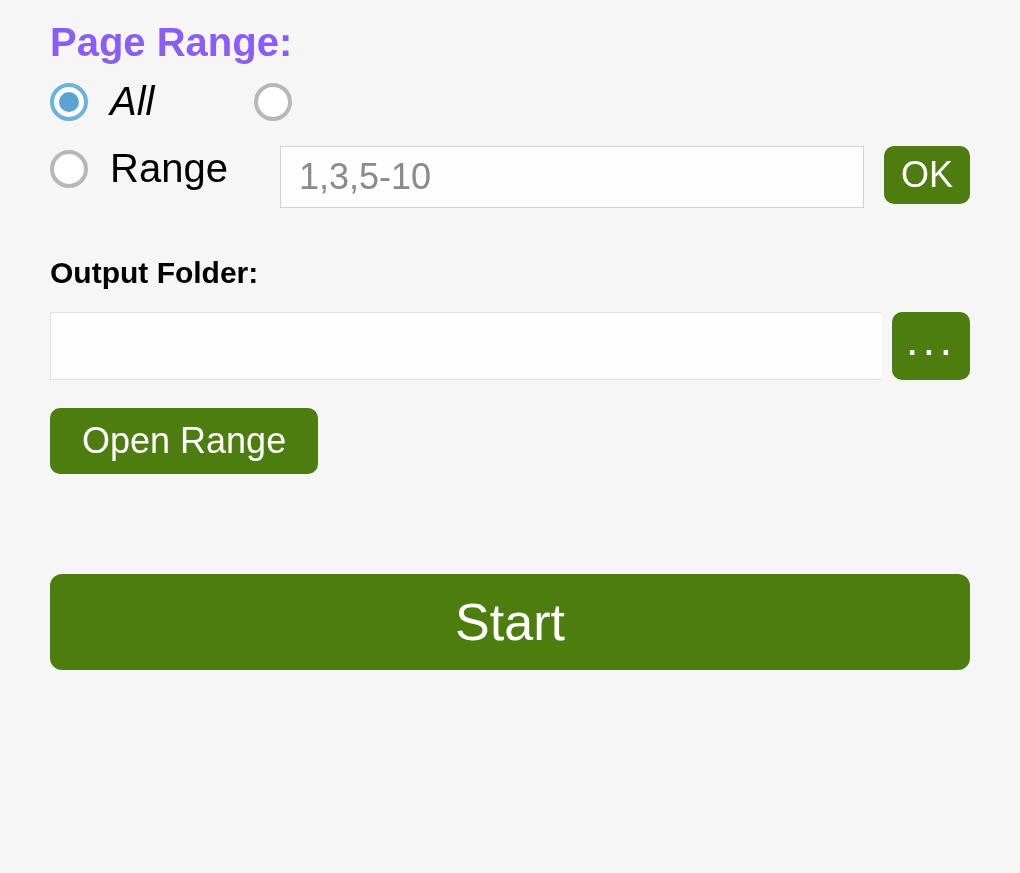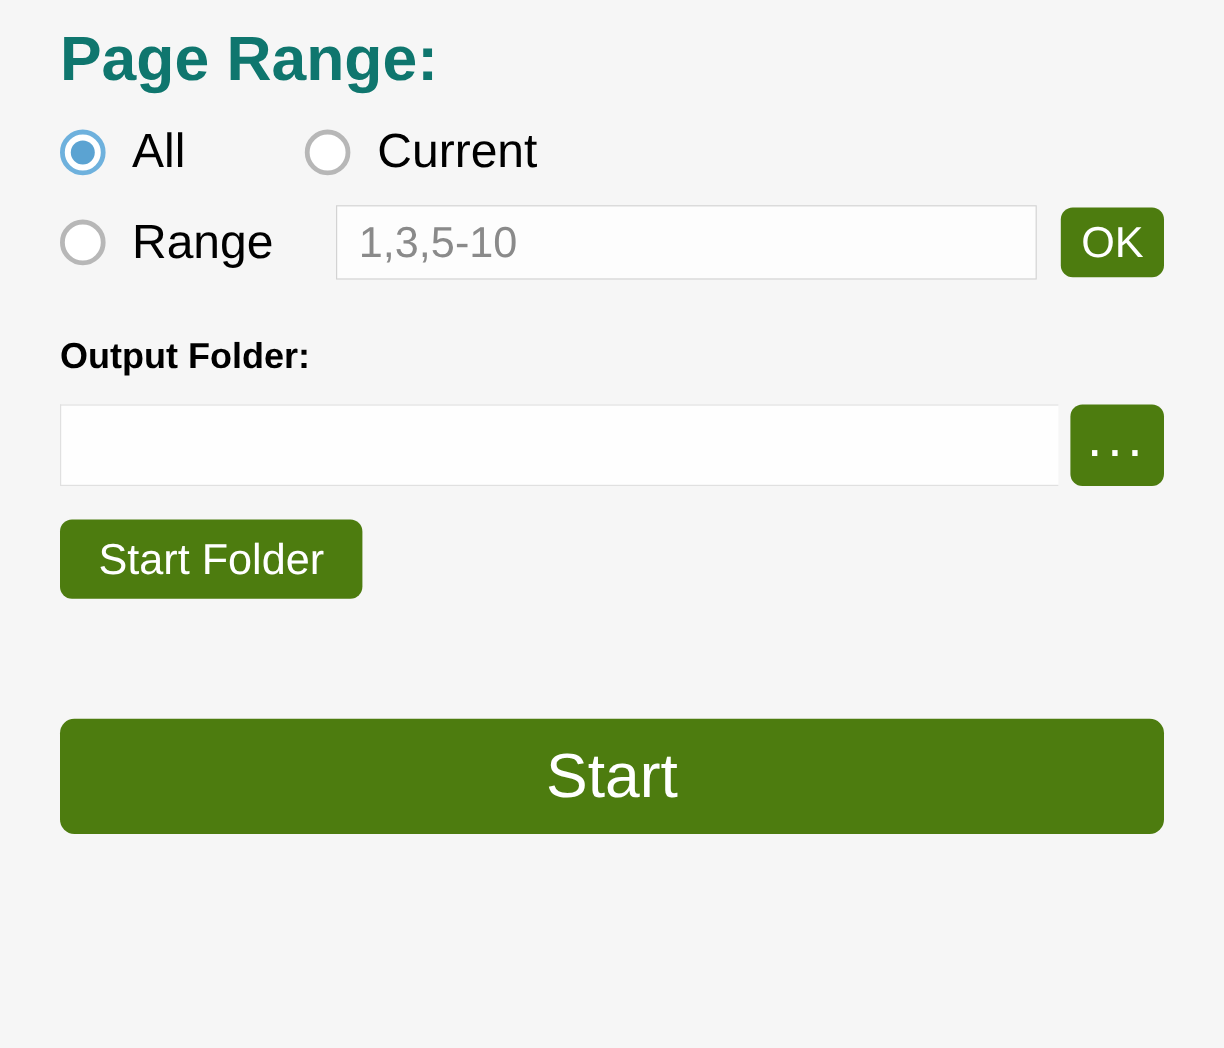--- a/index.html
+++ b/index.html
@@ -8,29 +8,30 @@
       padding: 0;
     }
     body {
       font-family: Arial, Helvetica, sans-serif;
       background: #f6f6f6;
       width: 1020px;
       height: 873px;
       padding: 20px 50px 40px 50px;
     }
     .section-heading {
-      font-size: 52px;
+      font-size: 40px;
       font-weight: bold;
-      color: #0f766e;
-      margin-bottom: 24px;
+      color: #8b5cf6;
+      margin-bottom: 14px;
     }
     .radio-group-top {
       display: flex;
       align-items: center;
       margin-bottom: 22px;
+      font-style: italic;
     }
     .radio-label {
       font-size: 40px;
       color: #000;
       font-weight: 400;
     }
     .radio {
       width: 38px;
       height: 38px;
       border-radius: 50%;
@@ -82,21 +83,21 @@
       display: inline-flex;
       align-items: center;
       justify-content: center;
     }
     .btn-ok {
       width: 86px;
       height: 58px;
     }
     .range-row {
       display: flex;
-      align-items: center;
+      align-items: flex-start;
       gap: 20px;
       margin-bottom: 48px;
     }
     .range-row .radio-opt {
       gap: 22px;
       min-width: 210px;
     }
     .output-heading {
       font-size: 30px;
       font-weight: bold;
@@ -152,21 +153,20 @@
 <div class="radio-group-top">
   <div class="radio-opt">
     <span class="radio checked">
         <span class="dot"></span>
       </span>
     <span class="radio-label">All</span>
   </div>
   <div class="spacer-top"></div>
   <div class="radio-opt">
     <span class="radio"></span>
-    <span class="radio-label">Current</span>
   </div>
 </div>
 
 
 <div class="range-row">
   <div class="radio-opt">
     <span class="radio"></span>
     <span class="radio-label">Range</span>
   </div>
   <input type="text" class="input-text" placeholder="1,3,5-10" style="">
@@ -176,19 +176,19 @@
 
 <div class="output-heading">Output Folder:</div>
 
 
 <div class="output-row">
   <input type="text" class="output-input" value="" style="">
   <button class="btn btn-browse">...</button>
 </div>
 
 
-<button class="btn btn-openfolder">Start Folder</button>
+<button class="btn btn-openfolder">Open Range</button>
 
 
 <button class="btn btn-start">Start</button>
 
 
 
 
 </body></html>

